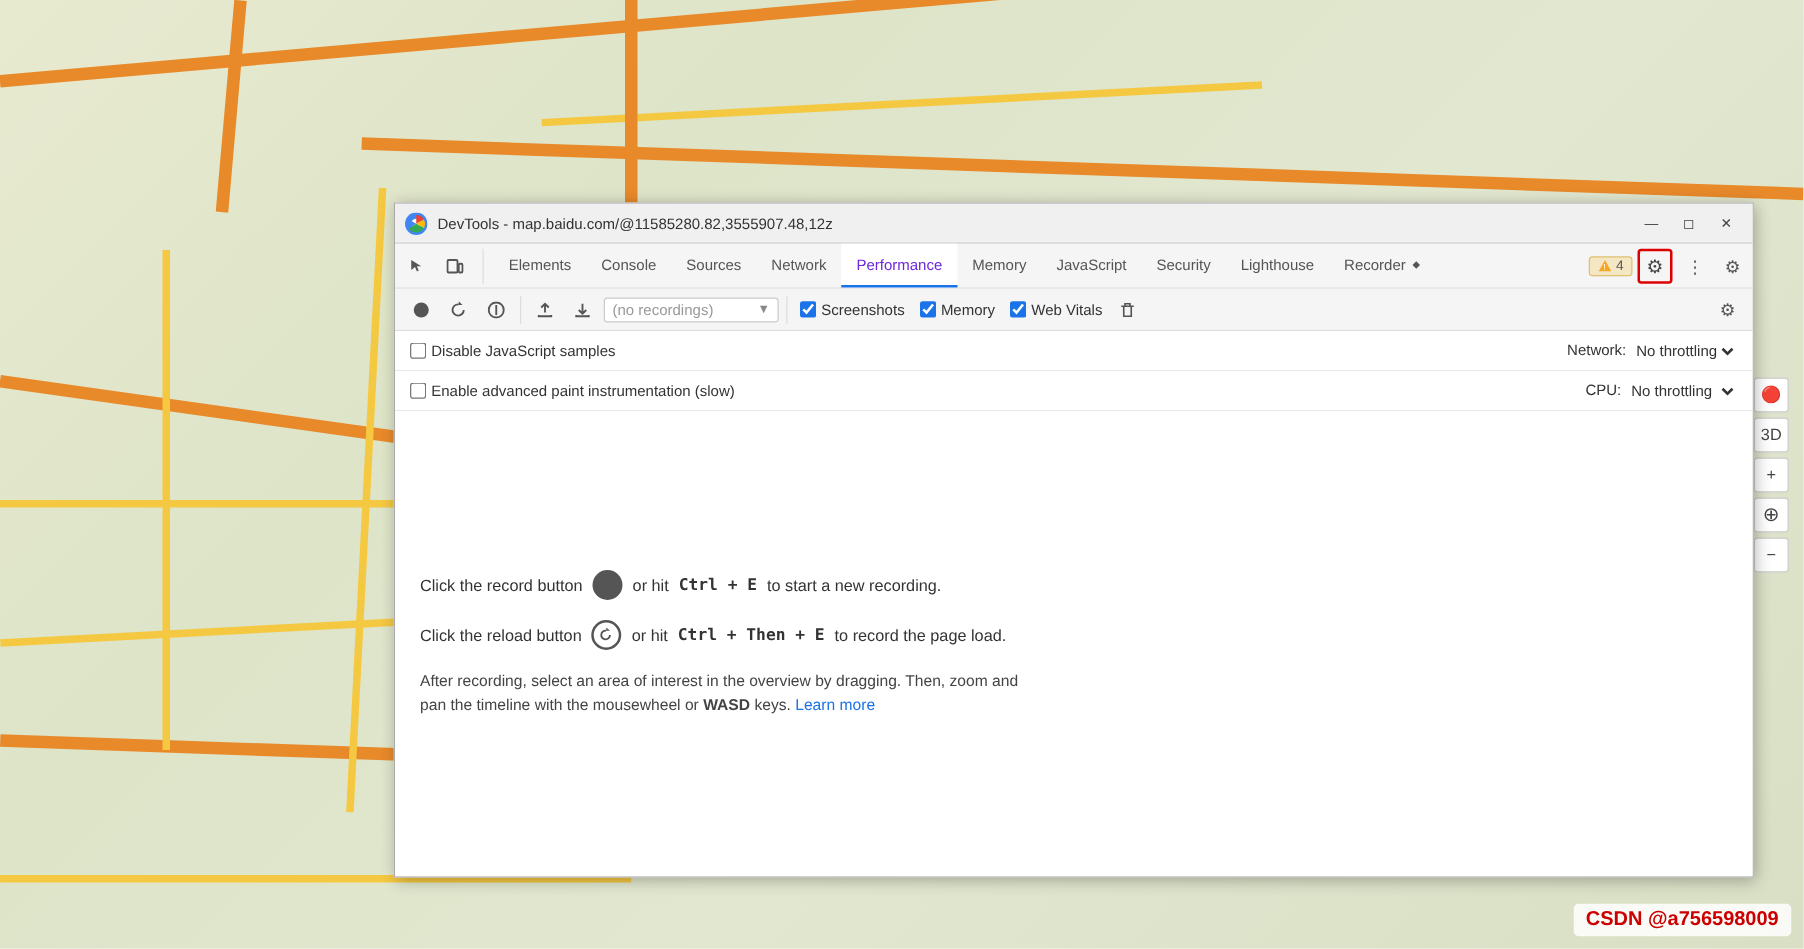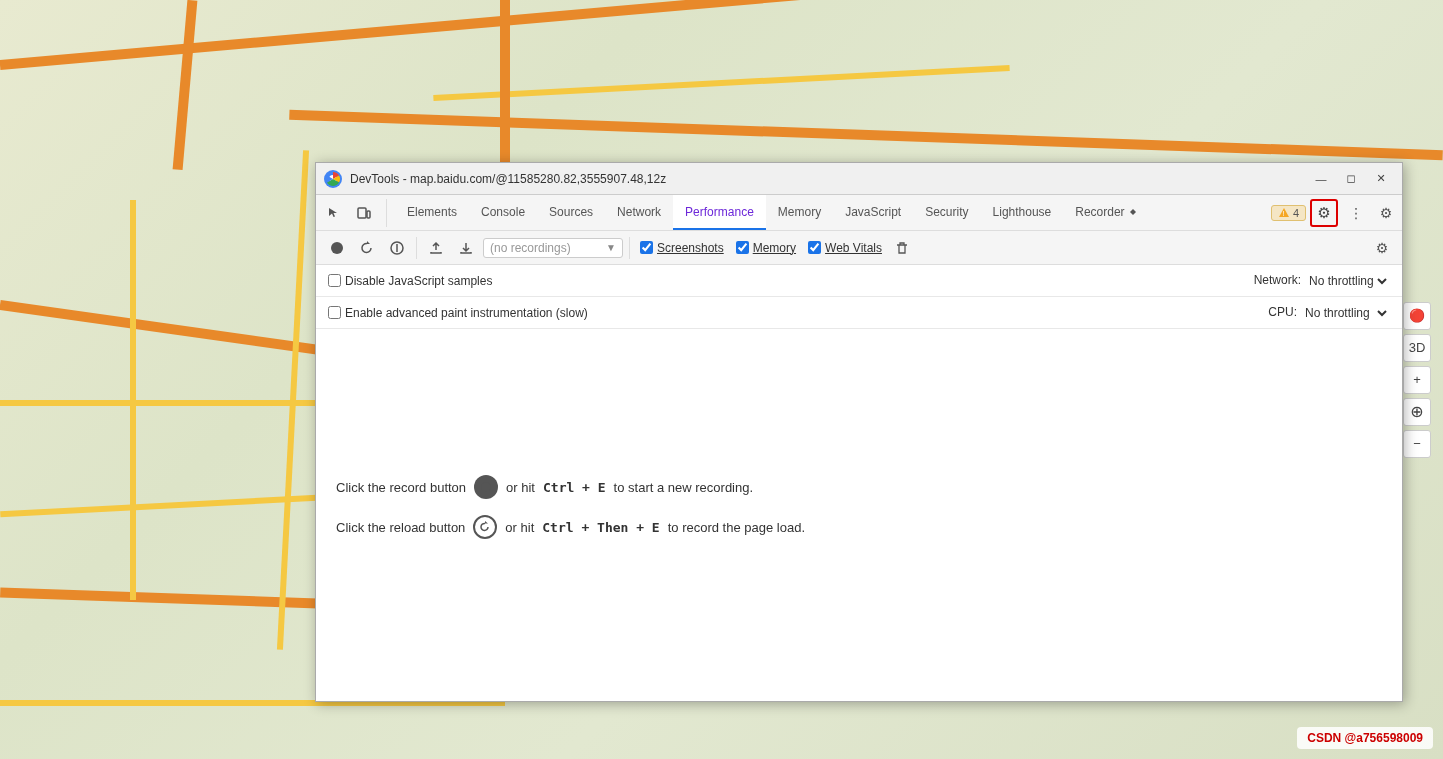--- a/index.html
+++ b/index.html
@@ -242,21 +242,20 @@
     }
 
     .checkbox-label {
       display: flex;
       align-items: center;
       gap: 4px;
       font-size: 12px;
       color: #333;
       cursor: pointer;
       margin: 0 4px;
-      text-decoration: underline;
     }
 
     .checkbox-label input {
       accent-color: #1a73e8;
     }
 
     .delete-btn {
       width: 24px;
       height: 24px;
       display: flex;
@@ -425,21 +424,21 @@
     }
 
     
     #csdn-badge {
       position: absolute;
       bottom: 10px;
       right: 10px;
       background: rgba(255,255,255,0.85);
       border-radius: 4px;
       padding: 4px 10px;
-      font-size: 12px;
+      font-size: 16px;
       color: #c00;
       font-weight: bold;
     }
 
     
     #map-controls {
       position: absolute;
       right: 12px;
       top: 50%;
       transform: translateY(-50%);
@@ -705,17 +704,24 @@
           <svg width="12" height="12" viewBox="0 0 12 12">
             <path d="M9 6 A3.5 3.5 0 1 1 6 2.5" fill="none" stroke="#555" stroke-width="1.5"></path>
             <polygon points="6,0 9,2.5 6,2.5" fill="#555"></polygon>
           </svg>
         </span>
         <span>or hit</span>
         <span class="key-combo"><strong>Ctrl + Then + E</strong></span>
         <span>to record the page load.</span>
       </div>
 
+      <div class="bottom-note">
+        <span>After recording, select an area of interest in the overview by dragging. Then, zoom and pan the timeline with the mousewheel or</span>
+        <strong>WASD</strong>
+        <span> </span>
+        <span>keys.</span>
+        <a class="learn-more" href="#">Learn more</a>
+      </div>
 
     </div>
   </div>
 
 </div>
 
 </body></html>

